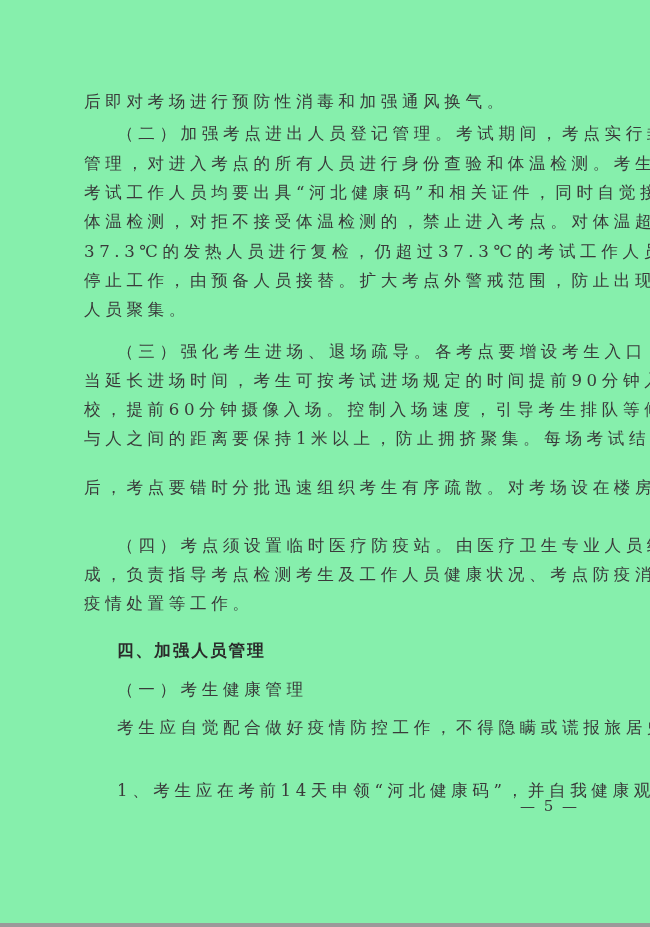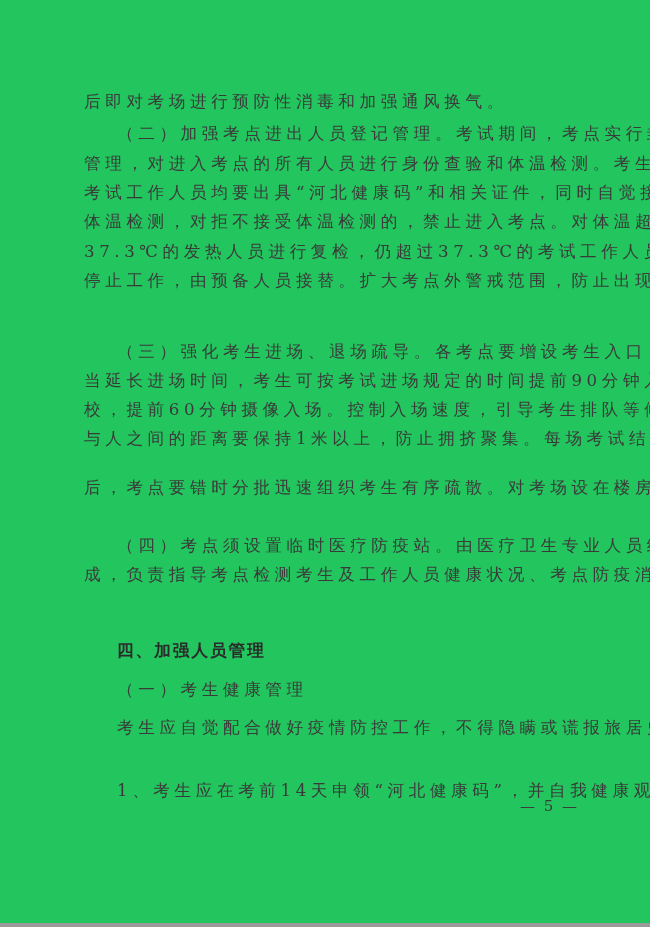--- a/index.html
+++ b/index.html
@@ -2,21 +2,21 @@
 <html><head>
 <meta charset="utf-8">
 <style>
   html, body { margin:0; padding:0; }
   body {
     width:650px; height:927px; background:#ffffff; position:relative; overflow:hidden;
     font-family: "DejaVu Serif", "Liberation Serif", serif;
     color:#3a3a3a;
   }
   .page {
-    position:absolute; left:0; top:0; width:650px; height:923px; background:#22c55e;
+    position:absolute; left:0; top:0; width:650px; height:923px; background:#86efac;
   }
   .line {
     position:absolute; left:84px; width:482px; height:33px; line-height:33px;
     font-size:16.6px; letter-spacing:4.6px; white-space:nowrap; overflow:visible;
     text-align:justify; text-align-last:justify;
   }
   .line.short { text-align:left; text-align-last:left; }
   .line.indent { left:117px; width:449px; }
   .line.bold { font-family: "DejaVu Sans", "Liberation Sans", sans-serif; font-weight:bold; letter-spacing:2px; color:#2a2a2a; }
   .pageno {
@@ -30,26 +30,28 @@
 <body>
 
 <div class="page">
   <div class="line short" style="top:85px">后即对考场进行预防性消毒和加强通风换气。</div>
   <div class="line indent" style="top:117px">（二）加强考点进出人员登记管理。考试期间，考点实行封闭</div>
   <div class="line" style="top:147px">管理，对进入考点的所有人员进行身份查验和体温检测。考生和</div>
   <div class="line" style="top:176px">考试工作人员均要出具“河北健康码”和相关证件，同时自觉接受</div>
   <div class="line" style="top:205px">体温检测，对拒不接受体温检测的，禁止进入考点。对体温超过</div>
   <div class="line" style="top:235px">37.3℃的发热人员进行复检，仍超过37.3℃的考试工作人员暂时</div>
   <div class="line" style="top:264px">停止工作，由预备人员接替。扩大考点外警戒范围，防止出现送考</div>
+  <div class="line short" style="top:293px">人员聚集。</div>
   <div class="line indent" style="top:335px">（三）强化考生进场、退场疏导。各考点要增设考生入口，适</div>
   <div class="line" style="top:364px">当延长进场时间，考生可按考试进场规定的时间提前90分钟入</div>
   <div class="line" style="top:393px">校，提前60分钟摄像入场。控制入场速度，引导考生排队等候，人</div>
   <div class="line" style="top:422px">与人之间的距离要保持1米以上，防止拥挤聚集。每场考试结束</div>
   <div class="line" style="top:471px">后，考点要错时分批迅速组织考生有序疏散。对考场设在楼房的</div>
   <div class="line indent" style="top:529px">（四）考点须设置临时医疗防疫站。由医疗卫生专业人员组</div>
   <div class="line" style="top:558px">成，负责指导考点检测考生及工作人员健康状况、考点防疫消毒、</div>
+  <div class="line short" style="top:587px">疫情处置等工作。</div>
   <div class="line indent short bold" style="top:634px">四、加强人员管理</div>
   <div class="line indent short" style="top:673px">（一）考生健康管理</div>
   <div class="line indent" style="top:711px">考生应自觉配合做好疫情防控工作，不得隐瞒或谎报旅居史、</div>
   <div class="line indent" style="top:774px">1、考生应在考前14天申领“河北健康码”，并自我健康观察</div>
   <div class="pageno">— 5 —</div>
 </div>
 <div class="bottombar"></div>
 
 </body></html>

